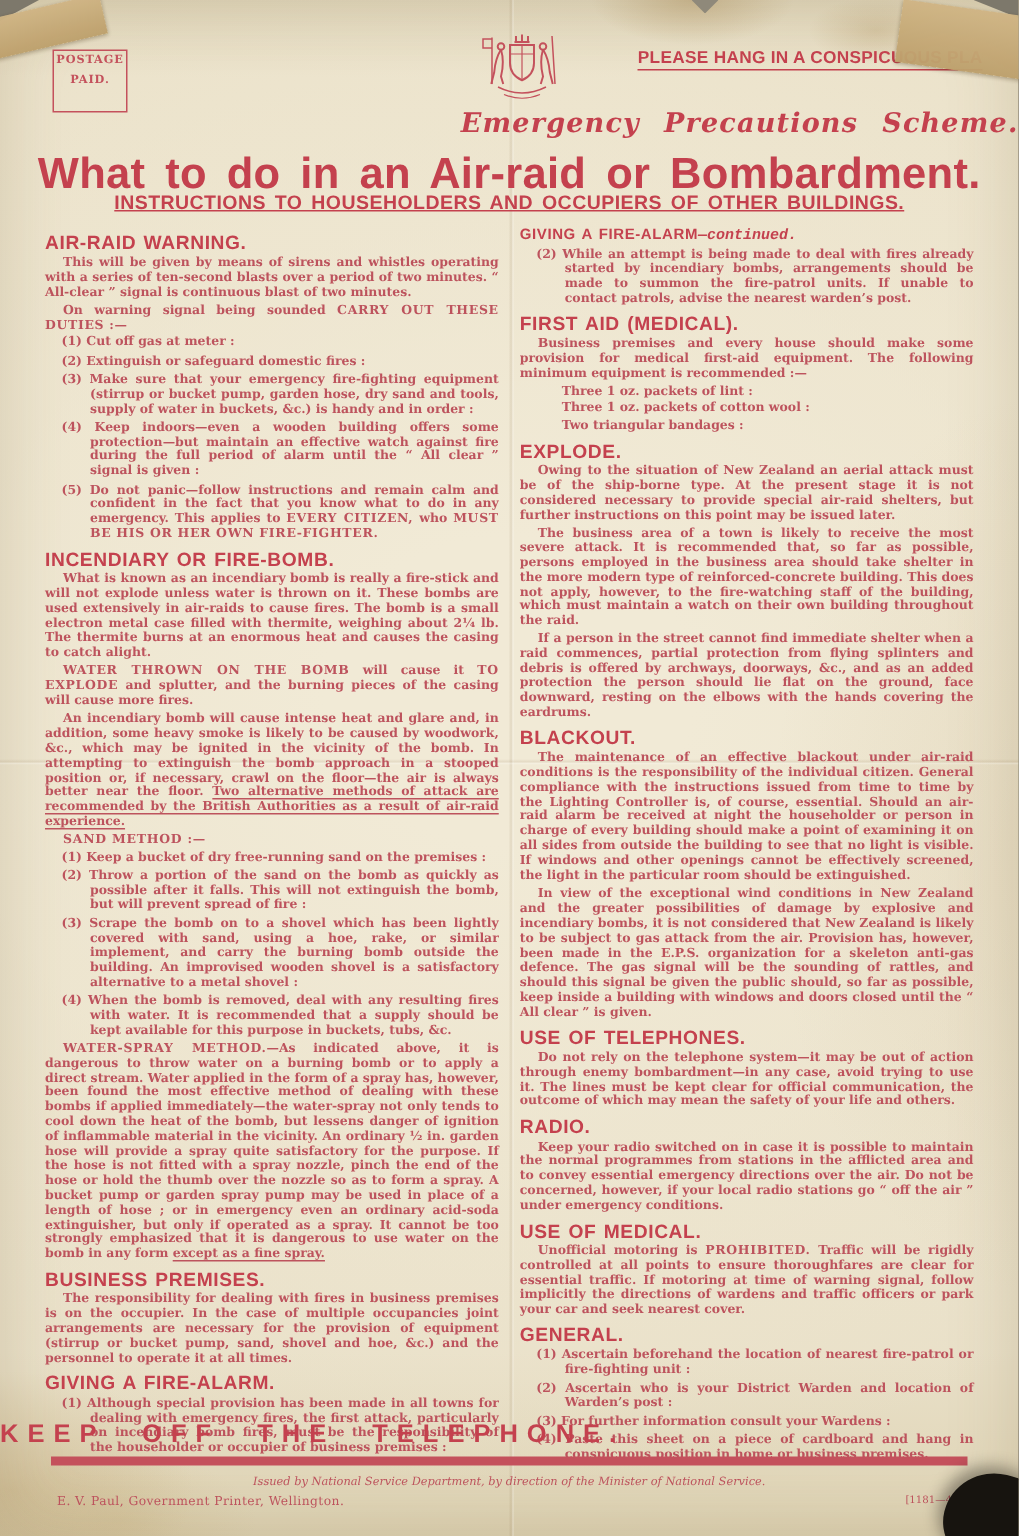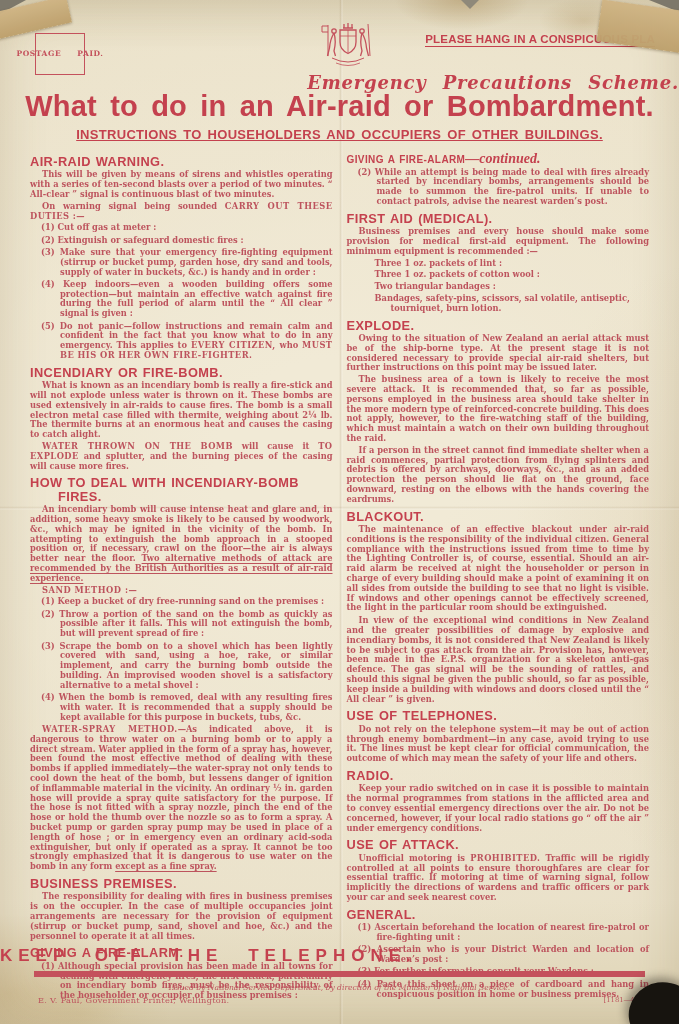--- a/index.html
+++ b/index.html
@@ -21,39 +21,39 @@
   .tape{position:absolute;background:linear-gradient(180deg,#d0b585,#bda06c);box-shadow:0 1px 3px rgba(60,40,10,.35);opacity:.96;}
   .tape-tl{left:-14px;top:5px;width:84px;height:27px;transform:rotate(-13deg);}
   .tape-tr{right:-16px;top:6px;width:96px;height:42px;transform:rotate(8deg);}
   .corner{position:absolute;background:#7d786b;}
   .corner-tl{left:0;top:0;width:26px;height:14px;clip-path:polygon(0 0,100% 0,0 100%);}
   .corner-tr{right:0;top:0;width:30px;height:12px;clip-path:polygon(0 0,100% 0,100% 100%);}
   .notch{position:absolute;left:461px;top:0;width:18px;height:9px;background:#8f897a;clip-path:polygon(0 0,100% 0,50% 100%);}
   .blob{position:absolute;right:-16px;bottom:-22px;width:66px;height:64px;background:#17140f;border-radius:55% 45% 10% 50%;transform:rotate(14deg);box-shadow:-4px -4px 10px rgba(23,20,15,.4);}
 
   .postage{position:absolute;left:35px;top:33px;width:48px;height:40px;border:1.6px solid #c4515c;
-    display:flex;flex-direction:row;align-items:center;justify-content:center;
-    font-size:7.5px;font-weight:bold;letter-spacing:.6px;line-height:1.7;color:#c4515c;gap:16px;}
+    display:flex;flex-direction:column;align-items:center;
+    font-size:7.5px;font-weight:bold;letter-spacing:.6px;line-height:1.7;color:#c4515c;}
   .hang{position:absolute;right:24px;top:33px;font-family:"Liberation Sans",sans-serif;font-weight:bold;
     font-size:11.5px;letter-spacing:.2px;color:#c4414e;border-bottom:1.6px solid #c4414e;padding-bottom:1px;white-space:nowrap;}
   .coa{position:absolute;left:310px;top:22px;}
   .scheme{position:absolute;top:72px;left:0;right:0;text-align:right;font-style:italic;font-weight:bold;
     font-size:18px;letter-spacing:.8px;word-spacing:9px;color:#c4414e;}
-  .title{position:absolute;top:90px;left:0;right:0;text-align:center;font-family:"Liberation Sans",sans-serif;
+  .title{position:absolute;top:100px;left:0;right:0;text-align:center;font-family:"Liberation Sans",sans-serif;
     font-weight:bold;font-size:29px;letter-spacing:.2px;word-spacing:5px;color:#c4414e;white-space:nowrap;}
   .subtitle{position:absolute;top:127px;left:0;right:0;text-align:center;font-family:"Liberation Sans",sans-serif;
     font-weight:bold;font-size:13px;letter-spacing:.3px;word-spacing:2px;color:#c4414e;text-decoration:underline;}
 
   .cols{position:absolute;top:150px;left:30px;right:30px;display:flex;gap:14px;}
   .col{width:50%;}
   .sec{margin-bottom:3px;}
   .sec h2{font-family:"Liberation Sans",sans-serif;font-weight:bold;font-size:12.8px;line-height:1.05;
     color:#c4414e;margin:5px 0 2px;padding-left:28px;text-indent:-28px;letter-spacing:.4px;word-spacing:1px;}
   .small-sec h2{font-size:10px;margin:2px 0 1px;}
-  .hsuf{font-family:Liberation Serif, serif;font-style:italic;font-weight:bold;font-size:14px;letter-spacing:0;}
+  .hsuf{font-family:Liberation Mono, monospace;font-style:italic;font-weight:bold;font-size:10px;letter-spacing:0;}
   .p,.num,.line,.lead{font-size:8.3px;line-height:9.8px;font-weight:bold;color:#bd535d;margin:0 0 2px;}
   .p{text-indent:12px;text-align:justify;}
   .num{padding-left:30px;text-indent:-19px;text-align:justify;margin-bottom:2.5px;}
   .lead{padding-left:12px;letter-spacing:.5px;}
   .line{padding-left:44px;text-indent:-16px;}
   .b{letter-spacing:.45px;}
   .u{text-decoration:underline;text-underline-offset:2px;text-decoration-thickness:1.2px;}
 
   .keepoff{position:absolute;top:946px;left:0;right:0;text-align:left;font-family:"Liberation Sans",sans-serif;
     font-weight:bold;font-size:17px;letter-spacing:6px;word-spacing:14px;color:#c4414e;}
@@ -115,21 +115,20 @@
           <div class="num"><span class="n">(3)</span> Make sure that your emergency fire-fighting equipment (stirrup or bucket pump, garden hose, dry sand and tools, supply of water in buckets, &amp;c.) is handy and in order :</div>
           <div class="num"><span class="n">(4)</span> Keep indoors—even a wooden building offers some protection—but maintain an effective watch against fire during the full period of alarm until the “ All clear ” signal is given :</div>
           <div class="num"><span class="n">(5)</span> Do not panic—follow instructions and remain calm and confident in the fact that you know what to do in any emergency. This applies to <span class="b">EVERY CITIZEN,</span> who <span class="b">MUST BE HIS OR HER OWN FIRE-FIGHTER.</span></div>
         </section>
         <section class="sec">
           <h2>INCENDIARY OR FIRE-BOMB.</h2>
           <div class="p">What is known as an incendiary bomb is really a fire-stick and will not explode unless water is thrown on it.  These bombs are used extensively in air-raids to cause fires.  The bomb is a small electron metal case filled with thermite, weighing about 2¼ lb.  The thermite burns at an enormous heat and causes the casing to catch alight.</div>
           <div class="p"><span class="b">WATER THROWN ON THE BOMB</span> will cause it <span class="b">TO EXPLODE</span> and splutter, and the burning pieces of the casing will cause more fires.</div>
         </section>
         <section class="sec">
-          <h2>HOW TO DEAL WITH INCENDIARY-BOMB FIRES.</h2>
           <div class="p">An incendiary bomb will cause intense heat and glare and, in addition, some heavy smoke is likely to be caused by woodwork, &amp;c., which may be ignited in the vicinity of the bomb.  In attempting to extinguish the bomb approach in a stooped position or, if necessary, crawl on the floor—the air is always better near the floor.  <span class="u">Two alternative methods of attack are recommended by the British Authorities as a result of air-raid experience.</span></div>
           <div class="lead">SAND METHOD :—</div>
           <div class="num"><span class="n">(1)</span> Keep a bucket of dry free-running sand on the premises :</div>
           <div class="num"><span class="n">(2)</span> Throw a portion of the sand on the bomb as quickly as possible after it falls.  This will not extinguish the bomb, but will prevent spread of fire :</div>
           <div class="num"><span class="n">(3)</span> Scrape the bomb on to a shovel which has been lightly covered with sand, using a hoe, rake, or similar implement, and carry the burning bomb outside the building.  An improvised wooden shovel is a satisfactory alternative to a metal shovel :</div>
           <div class="num"><span class="n">(4)</span> When the bomb is removed, deal with any resulting fires with water.  It is recommended that a supply should be kept available for this purpose in buckets, tubs, &amp;c.</div>
           <div class="p"><span class="b">WATER-SPRAY METHOD.</span>—As indicated above, it is dangerous to throw water on a burning bomb or to apply a direct stream.  Water applied in the form of a spray has, however, been found the most effective method of dealing with these bombs if applied immediately—the water-spray not only tends to cool down the heat of the bomb, but lessens danger of ignition of inflammable material in the vicinity.  An ordinary ½ in. garden hose will provide a spray quite satisfactory for the purpose.  If the hose is not fitted with a spray nozzle, pinch the end of the hose or hold the thumb over the nozzle so as to form a spray.  A bucket pump or garden spray pump may be used in place of a length of hose ; or in emergency even an ordinary acid-soda extinguisher, but only if operated as a spray.  It cannot be too strongly emphasized that it is dangerous to use water on the bomb in any form <span class="u">except as a fine spray.</span></div>
         </section>
         <section class="sec">
           <h2>BUSINESS PREMISES.</h2>
@@ -144,21 +143,20 @@
         <section class="sec small-sec">
           <h2>GIVING A FIRE-ALARM<span class="hsuf">—continued.</span></h2>
           <div class="num"><span class="n">(2)</span> While an attempt is being made to deal with fires already started by incendiary bombs, arrangements should be made to summon the fire-patrol units.  If unable to contact patrols, advise the nearest warden’s post.</div>
         </section>
         <section class="sec">
           <h2>FIRST AID (MEDICAL).</h2>
           <div class="p">Business premises and every house should make some provision for medical first-aid equipment.  The following minimum equipment is recommended :—</div>
           <div class="line">Three 1 oz. packets of lint :</div>
           <div class="line">Three 1 oz. packets of cotton wool :</div>
           <div class="line">Two triangular bandages :</div>
-          <div class="line">Bandages, safety-pins, scissors, sal volatile, antiseptic, tourniquet, burn lotion.</div>
         </section>
         <section class="sec">
           <h2>EXPLODE.</h2>
           <div class="p">Owing to the situation of New Zealand an aerial attack must be of the ship-borne type.  At the present stage it is not considered necessary to provide special air-raid shelters, but further instructions on this point may be issued later.</div>
           <div class="p">The business area of a town is likely to receive the most severe attack.  It is recommended that, so far as possible, persons employed in the business area should take shelter in the more modern type of reinforced-concrete building.  This does not apply, however, to the fire-watching staff of the building, which must maintain a watch on their own building throughout the raid.</div>
           <div class="p">If a person in the street cannot find immediate shelter when a raid commences, partial protection from flying splinters and debris is offered by archways, doorways, &amp;c., and as an added protection the person should lie flat on the ground, face downward, resting on the elbows with the hands covering the eardrums.</div>
         </section>
         <section class="sec">
           <h2>BLACKOUT.</h2>
           <div class="p">The maintenance of an effective blackout under air-raid conditions is the responsibility of the individual citizen.  General compliance with the instructions issued from time to time by the Lighting Controller is, of course, essential.  Should an air-raid alarm be received at night the householder or person in charge of every building should make a point of examining it on all sides from outside the building to see that no light is visible.  If windows and other openings cannot be effectively screened, the light in the particular room should be extinguished.</div>
@@ -168,21 +166,21 @@
         </section>
         <section class="sec">
           <h2>USE OF TELEPHONES.</h2>
           <div class="p">Do not rely on the telephone system—it may be out of action through enemy bombardment—in any case, avoid trying to use it.  The lines must be kept clear for official communication, the outcome of which may mean the safety of your life and others.</div>
         </section>
         <section class="sec">
           <h2>RADIO.</h2>
           <div class="p">Keep your radio switched on in case it is possible to maintain the normal programmes from stations in the afflicted area and to convey essential emergency directions over the air.  Do not be concerned, however, if your local radio stations go “ off the air ” under emergency conditions.</div>
         </section>
         <section class="sec">
-          <h2>USE OF ATTACK.</h2>
+          <h2>USE OF MEDICAL.</h2>
           <div class="p">Unofficial motoring is <span class="b">PROHIBITED.</span>  Traffic will be rigidly controlled at all points to ensure thoroughfares are clear for essential traffic.  If motoring at time of warning signal, follow implicitly the directions of wardens and traffic officers or park your car and seek nearest cover.</div>
         </section>
         <section class="sec">
           <h2>GENERAL.</h2>
           <div class="num"><span class="n">(1)</span> Ascertain beforehand the location of nearest fire-patrol or fire-fighting unit :</div>
           <div class="num"><span class="n">(2)</span> Ascertain who is your District Warden and location of Warden’s post :</div>
           <div class="num"><span class="n">(3)</span> For further information consult your Wardens :</div>
           <div class="num"><span class="n">(4)</span> Paste this sheet on a piece of cardboard and hang in conspicuous position in home or business premises.</div>
         </section>
       </div>

